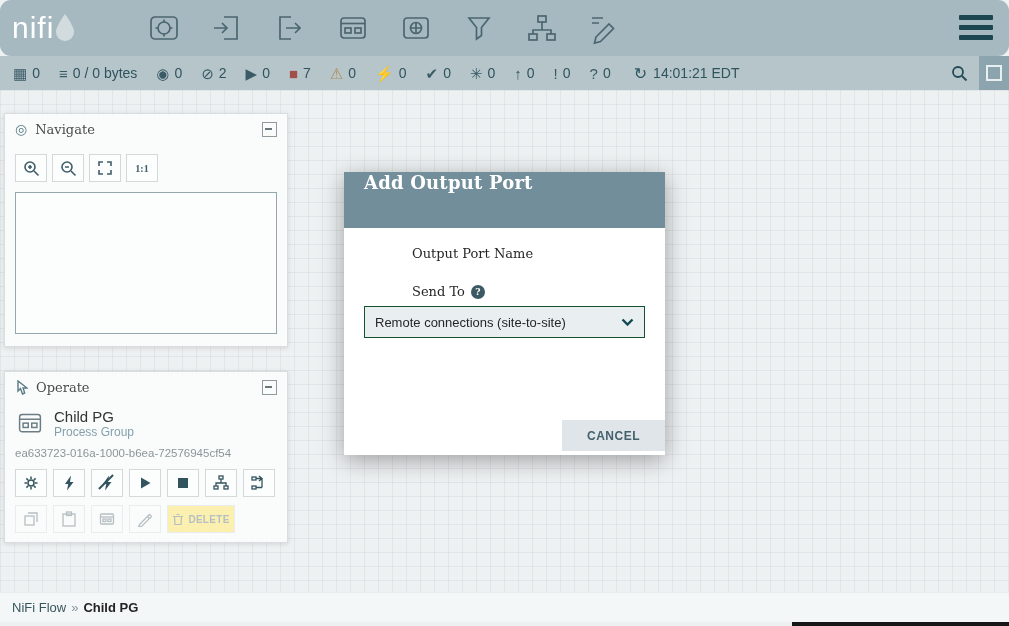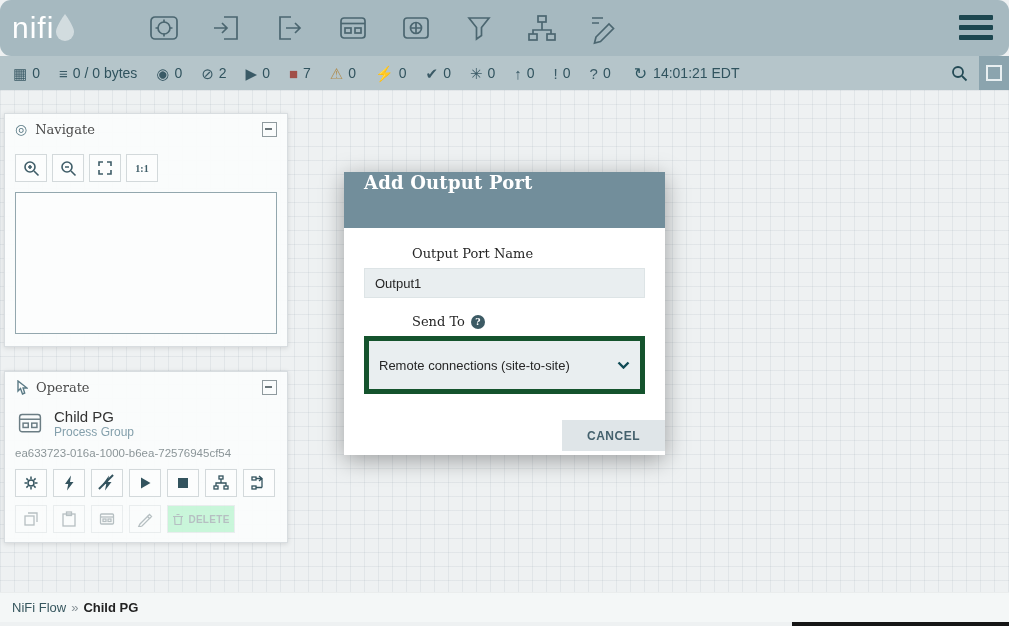--- a/index.html
+++ b/index.html
@@ -58,31 +58,31 @@
   .op-title{font-size:15px;color:#333;}
   .op-type{font-size:12px;color:#84a0ac;}
   .op-id{padding:6px 10px 2px;font-size:11.5px;color:#8b9598;}
   .op-row{display:flex;gap:6px;padding:8px 10px 0;}
   .op-btn{width:30px;height:26px;border:1px solid #d3d9db;background:#fcfdfd;display:flex;align-items:center;justify-content:center;cursor:pointer;position:relative;}
   .op-btn svg{stroke:#33535e;}
   .op-btn .fillic{fill:#33535e;stroke:none;}
   .op-btn.disabled{opacity:.42;cursor:default;}
   .op-btn.disabled svg{stroke:#5a6d74;}
   .slash::after{content:"";position:absolute;left:4px;top:11px;width:20px;height:2px;background:#33535e;transform:rotate(-45deg);}
-  .delete-btn{width:66px;height:26px;border:1px solid #d3d9db;background:#86efac;display:flex;align-items:center;justify-content:center;gap:4px;font-size:10px;font-weight:bold;color:#5a6d74;letter-spacing:.3px;}
+  .delete-btn{width:66px;height:26px;border:1px solid #d3d9db;background:#fde047;display:flex;align-items:center;justify-content:center;gap:4px;font-size:10px;font-weight:bold;color:#5a6d74;letter-spacing:.3px;}
 
   
   #dialog{position:absolute;left:344px;top:82px;width:321px;height:283px;background:#fff;box-shadow:0 5px 22px rgba(0,0,0,.35);}
   .dlg-header{height:56px;background:#728e9b;display:flex;align-items:flex-start;padding-left:20px;}
   .dlg-title{color:#fff;font-family:"DejaVu Serif",serif;font-size:18px;font-weight:bold;letter-spacing:.2px;}
   .dlg-body{padding:18px 20px 0;}
   .field-label{font-family:"DejaVu Serif",serif;font-size:13px;color:#262626;margin-bottom:7px;display:flex;align-items:center;gap:6px;margin-left:48px;}
   .text-input{box-sizing:border-box;width:100%;height:30px;background:#e9eef0;border:1px solid #dde4e6;padding:0 10px;font-size:13px;color:#262626;font-family:"Liberation Sans",sans-serif;}
   .help-circle{width:14px;height:14px;border-radius:50%;background:#3c5a64;color:#fff;font-size:9px;font-weight:bold;display:flex;align-items:center;justify-content:center;cursor:pointer;}
-  .dropdown{margin-top:0;height:30px;background:#e9eef0;border:5px solid #14532d;display:flex;align-items:center;padding:9px 10px;font-size:13px;color:#262626;cursor:pointer;}
+  .dropdown{margin-top:0;height:30px;background:#e9eef0;border:1px solid #14532d;display:flex;align-items:center;padding:0 10px;font-size:13px;color:#262626;cursor:pointer;}
   .dropdown .chev{margin-left:auto;}
   .spacer16{height:16px;}
   .dlg-buttons{position:absolute;right:0;bottom:4px;display:flex;}
   .btn{height:31px;display:flex;align-items:center;justify-content:center;font-size:12px;font-weight:bold;letter-spacing:.5px;cursor:pointer;border:none;font-family:"Liberation Sans",sans-serif;}
   .btn-cancel{width:103px;background:#dfe5e8;color:#44616d;}
   .btn-add{width:107px;background:#728e9b;color:#fff;}
 
   
   #breadcrumb{position:absolute;bottom:4px;left:0;width:100%;height:30px;background:rgba(244,247,248,.93);display:flex;align-items:center;gap:5px;padding-left:12px;box-sizing:border-box;font-size:13px;border-top:1px solid rgba(0,0,0,.04);}
   .bc-root{color:#37575f;cursor:pointer;}
@@ -369,21 +369,20 @@
         </div>
       </div>
     </div>
 
     <div id="dialog">
       <div class="dlg-header">
         <span class="dlg-title">Add Output Port</span>
       </div>
       <div class="dlg-body">
         <div class="field-label">Output Port Name</div>
-        <input class="text-input" type="text" value="Output1" style="">
         <div class="spacer16"></div>
         <div class="field-label">
           <span>Send To</span>
           <span class="help-circle">?</span>
         </div>
         <div class="dropdown">
           <span>Remote connections (site-to-site)</span>
           <svg class="chev" width="13" height="8" viewBox="0 0 13 8" fill="none" stroke="#0f4a55" stroke-width="2.4">
               <path d="M1.5 1.5 L6.5 6.5 L11.5 1.5"></path>
             </svg>

